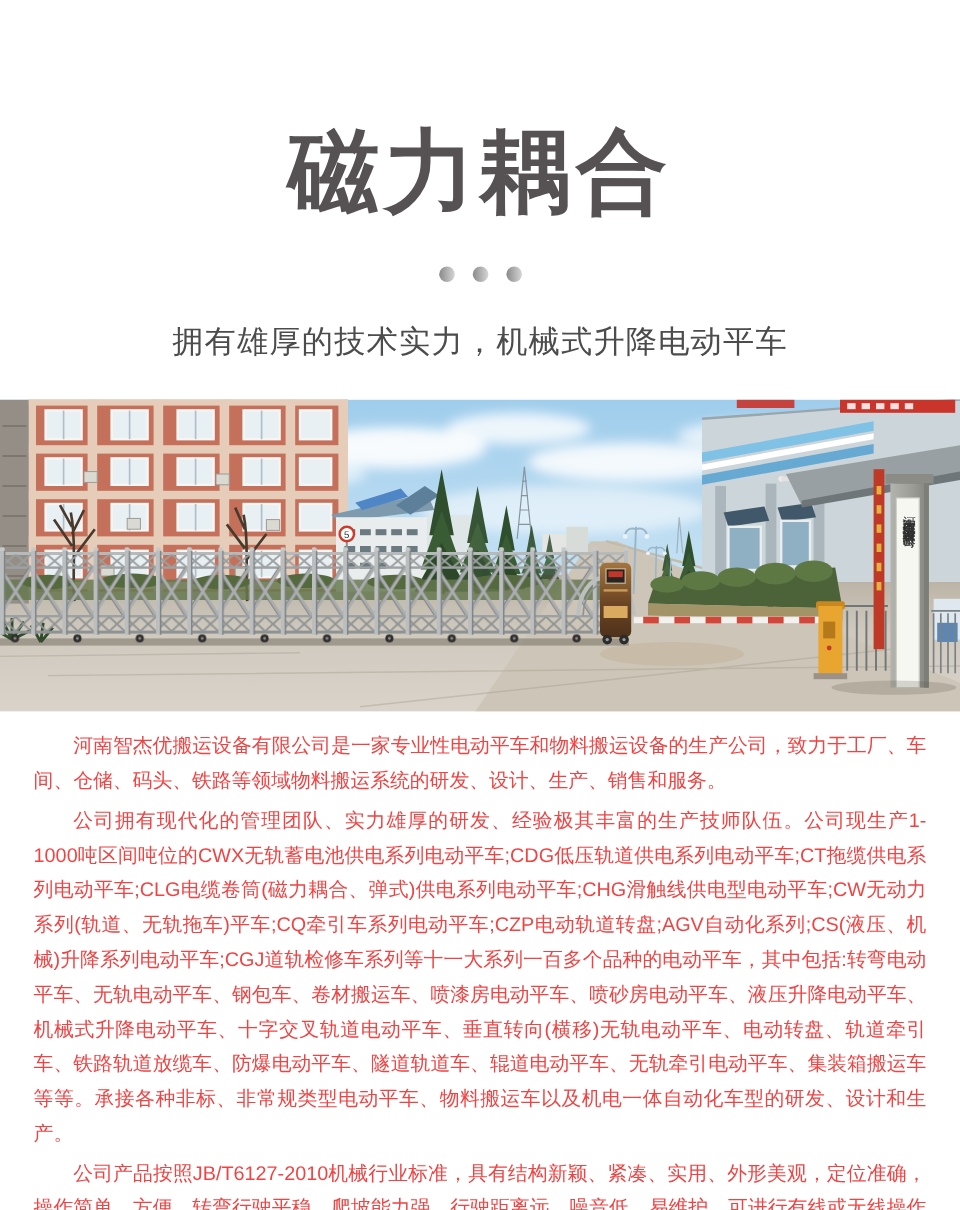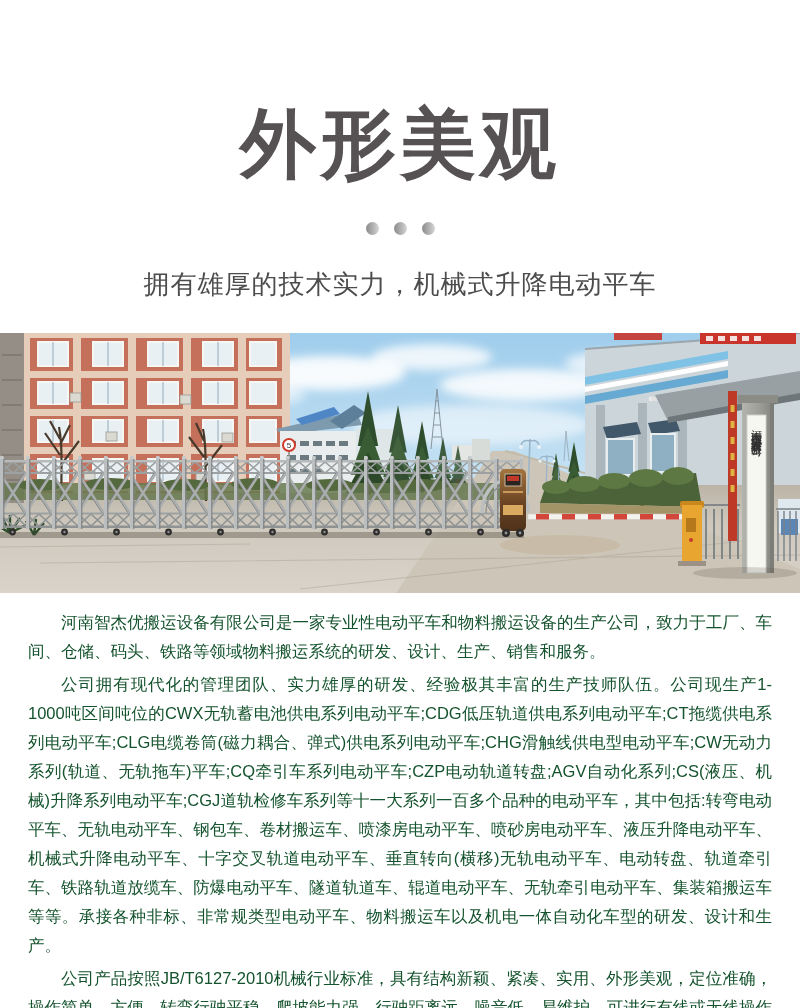--- a/index.html
+++ b/index.html
@@ -6,29 +6,29 @@
   body{width:800px;font-family:"Liberation Sans","DejaVu Sans",sans-serif;color:#3a3a3a;}
   .page{width:800px;min-height:1008px;overflow:hidden;background:#fff;}
   .hero{text-align:center;padding-top:102px;}
   .hero h1{margin:0;font-size:76px;line-height:84px;font-weight:bold;color:#565253;letter-spacing:4px;}
   .dots{margin-top:36px;display:flex;justify-content:center;gap:15px;}
   .dot{width:13px;height:13px;border-radius:50%;background:linear-gradient(90deg,#8a8a8a 0%,#d6d6d6 100%);}
   .subtitle{margin-top:32px;font-size:26px;line-height:34px;color:#4c4c4c;letter-spacing:1px;}
   .photo-wrap{margin-top:32px;width:800px;height:260px;}
   .photo-wrap svg{display:block;}
   .content{padding:15px 28px 10px;}
-  .content p{margin:0 0 4px;font-size:16.5px;line-height:29px;text-align:justify;text-indent:2em;color:#14532d;}
+  .content p{margin:0 0 4px;font-size:16.5px;line-height:29px;text-align:justify;text-indent:2em;color:#ef4444;}
 </style>
 </head>
 <body>
 
 <div class="page">
 
   <div class="hero">
-    <h1>外形美观</h1>
+    <h1>磁力耦合</h1>
     <div class="dots">
       <span class="dot"></span>
       <span class="dot"></span>
       <span class="dot"></span>
     </div>
     <div class="subtitle">拥有雄厚的技术实力，机械式升降电动平车</div>
   </div>
 
   <div class="photo-wrap">
     <svg width="800" height="260" viewBox="0 0 800 260" xmlns="http://www.w3.org/2000/svg">

